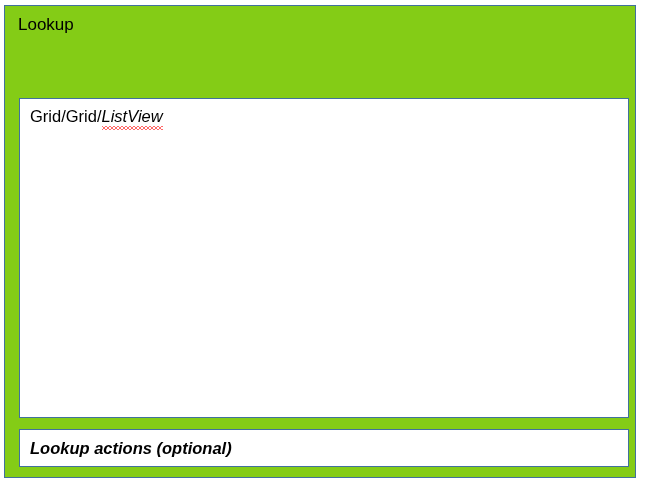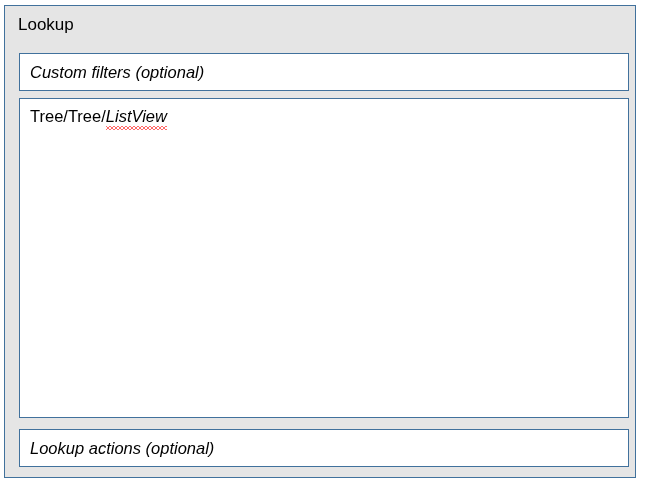--- a/index.html
+++ b/index.html
@@ -18,21 +18,21 @@
 
   
   .lookup-container {
     position: absolute;
     left: 4px;
     top: 5px;
     width: 632px;
     height: 473px;
     box-sizing: border-box;
     border: 1px solid #41719C;
-    background: #e5e5e5;
+    background: #84cc16;
   }
 
   
   .lookup-title {
     position: absolute;
     left: 13px;
     top: 8px;
     font-size: 17px;
     line-height: 22px;
     color: #000000;
@@ -56,20 +56,21 @@
   }
 
   .panel-grid {
     top: 92px;
     height: 320px;
   }
 
   .panel-actions {
     top: 423px;
     height: 38px;
+    font-weight: bold;
   }
 
   
   .panel-label {
     position: absolute;
     left: 10px;
     font-size: 16.5px;
     line-height: 20px;
     color: #000000;
     white-space: nowrap;
@@ -110,25 +111,22 @@
     pointer-events: none;
   }
 </style>
 </head>
 <body>
 
 <div class="lookup-container">
 
   <div class="lookup-title">Lookup</div>
 
-  <div class="panel panel-filters">
-    <div class="panel-label">Custom filters (optional)</div>
-  </div>
 
   <div class="panel panel-grid">
-    <div class="panel-label"><span>Tree/Tree/</span><span class="spellcheck-word"><span>ListView</span><span class="squiggle"></span></span></div>
+    <div class="panel-label"><span>Grid/Grid/</span><span class="spellcheck-word"><span>ListView</span><span class="squiggle"></span></span></div>
   </div>
 
   <div class="panel panel-actions">
     <div class="panel-label">Lookup actions (optional)</div>
   </div>
 
 </div>
 
 </body></html>

